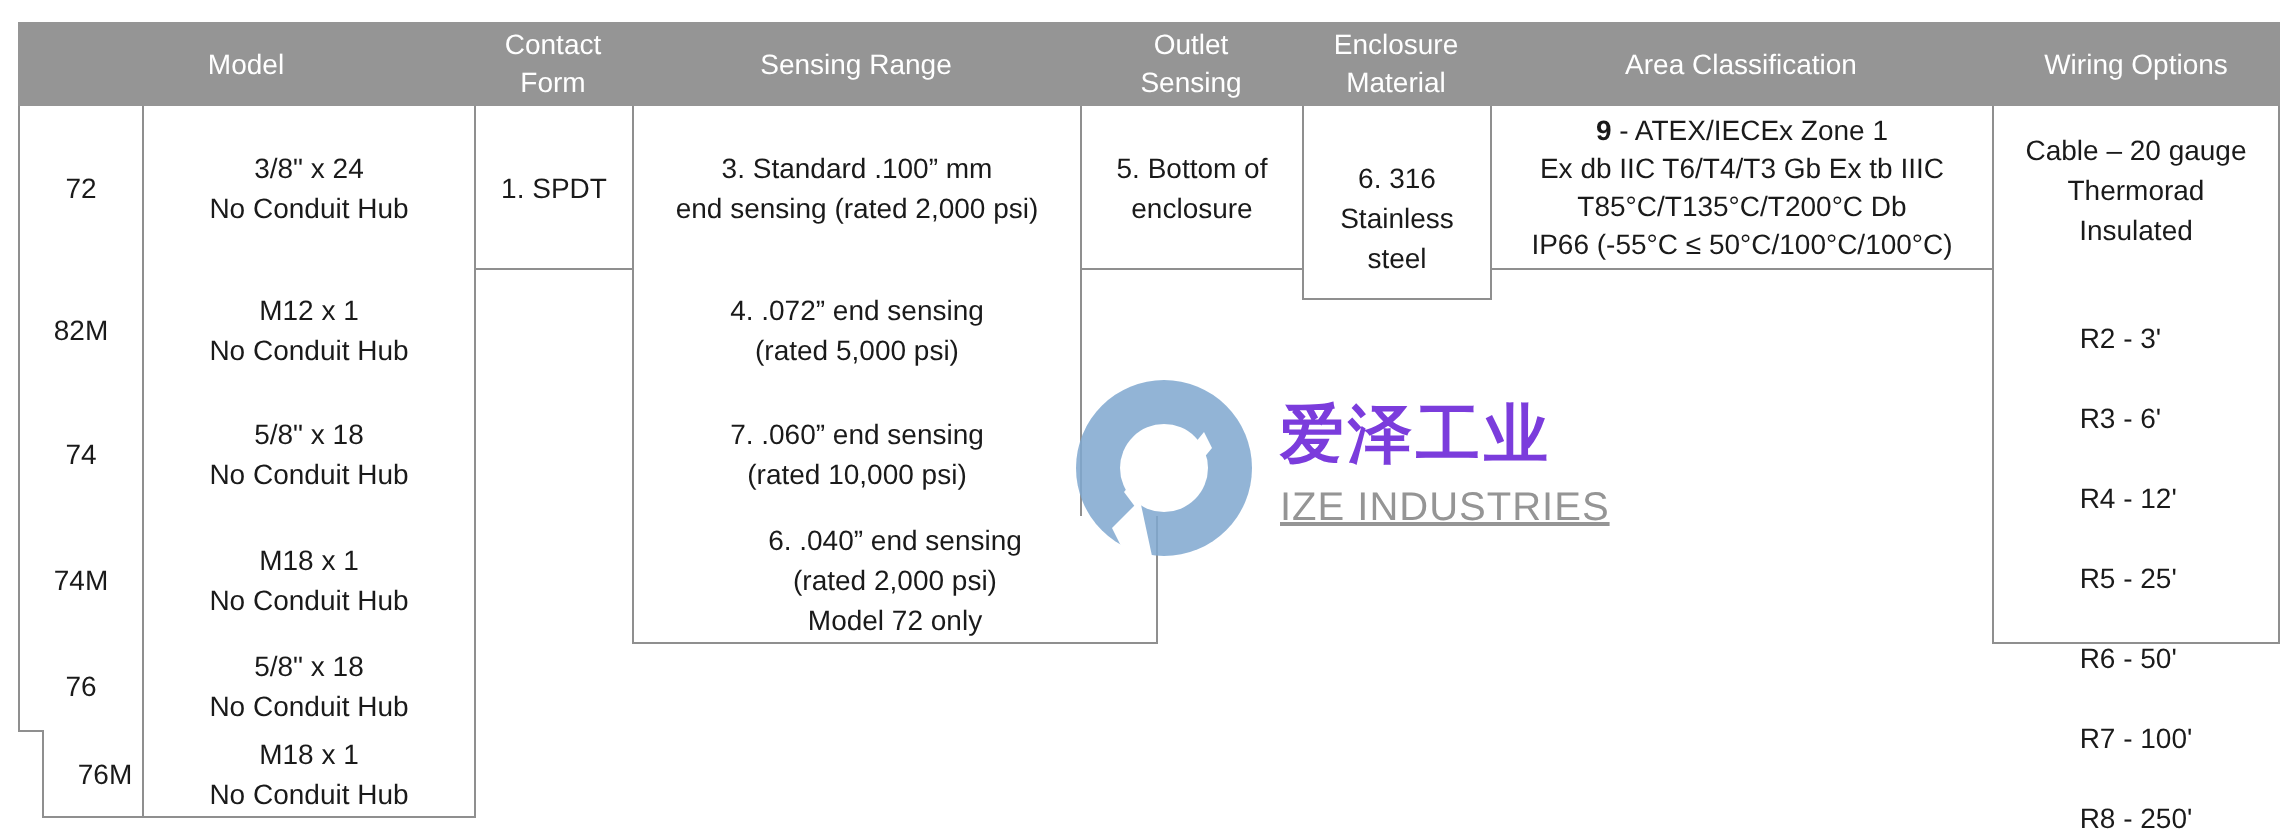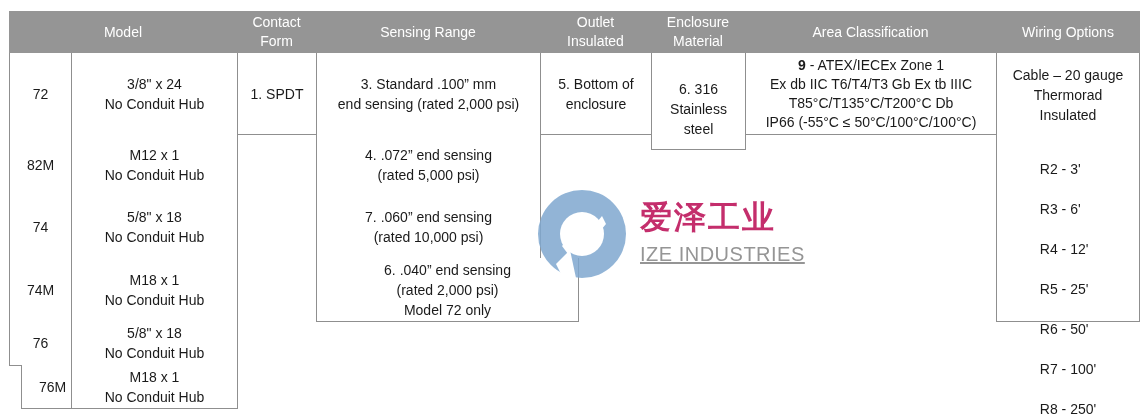--- a/index.html
+++ b/index.html
@@ -13,34 +13,34 @@
           font-size: 14px; line-height: 20px; white-space: pre-line; color: #1a1a1a; }
   .nb-top { border-top: none; }
   .cell.wiring { flex-direction: column; justify-content: flex-start; padding-top: 12px; }
   .wiring .lead { text-align: center; line-height: 20px; }
   .wiring ul { list-style: none; margin: 14px 0 0 0; padding: 0; text-align: left; align-self: center; }
   .wiring li { line-height: 20px; font-size: 14px; }
   .ac b { font-weight: bold; }
   .ac { line-height: 19px; }
   .logo { position: absolute; left: 536px; top: 188px; width: 270px; height: 90px; pointer-events: none; }
   .logo-text-cn { position: absolute; left: 104px; top: 8px; font-size: 32px; letter-spacing: 2px;
-                  color: #be185d; font-family: "DejaVu Sans", sans-serif; font-weight: bold; opacity: 0.9; }
+                  color: #6d28d9; font-family: "DejaVu Sans", sans-serif; font-weight: bold; opacity: 0.9; }
   .logo-text-en { position: absolute; left: 104px; top: 55px; font-size: 20px; color: #8a8a8a;
                   font-family: "Liberation Sans", sans-serif; letter-spacing: 0.5px; opacity: 0.9; text-decoration: underline; }
 </style>
 </head>
 <body>
 
 <div class="header"></div>
 <div class="hcell" style="left:9px;width:228px;">Model</div>
 <div class="hcell" style="left:237px;width:79px;">Contact
 Form</div>
 <div class="hcell" style="left:316px;width:224px;">Sensing Range</div>
 <div class="hcell" style="left:540px;width:111px;">Outlet
-Insulated</div>
+Sensing</div>
 <div class="hcell" style="left:651px;width:94px;">Enclosure
 Material</div>
 <div class="hcell" style="left:745px;width:251px;">Area Classification</div>
 <div class="hcell" style="left:996px;width:144px;">Wiring Options</div>
 
 <div class="cell nb-top" style="left:9px;top:53px;width:63px;height:82px;">72</div>
 <div class="cell nb-top" style="left:9px;top:134px;width:63px;height:63px;">82M</div>
 <div class="cell nb-top" style="left:9px;top:196px;width:63px;height:63px;">74</div>
 <div class="cell nb-top" style="left:9px;top:258px;width:63px;height:64px;">74M</div>
 <div class="cell nb-top" style="left:9px;top:321px;width:63px;height:45px;">76</div>

